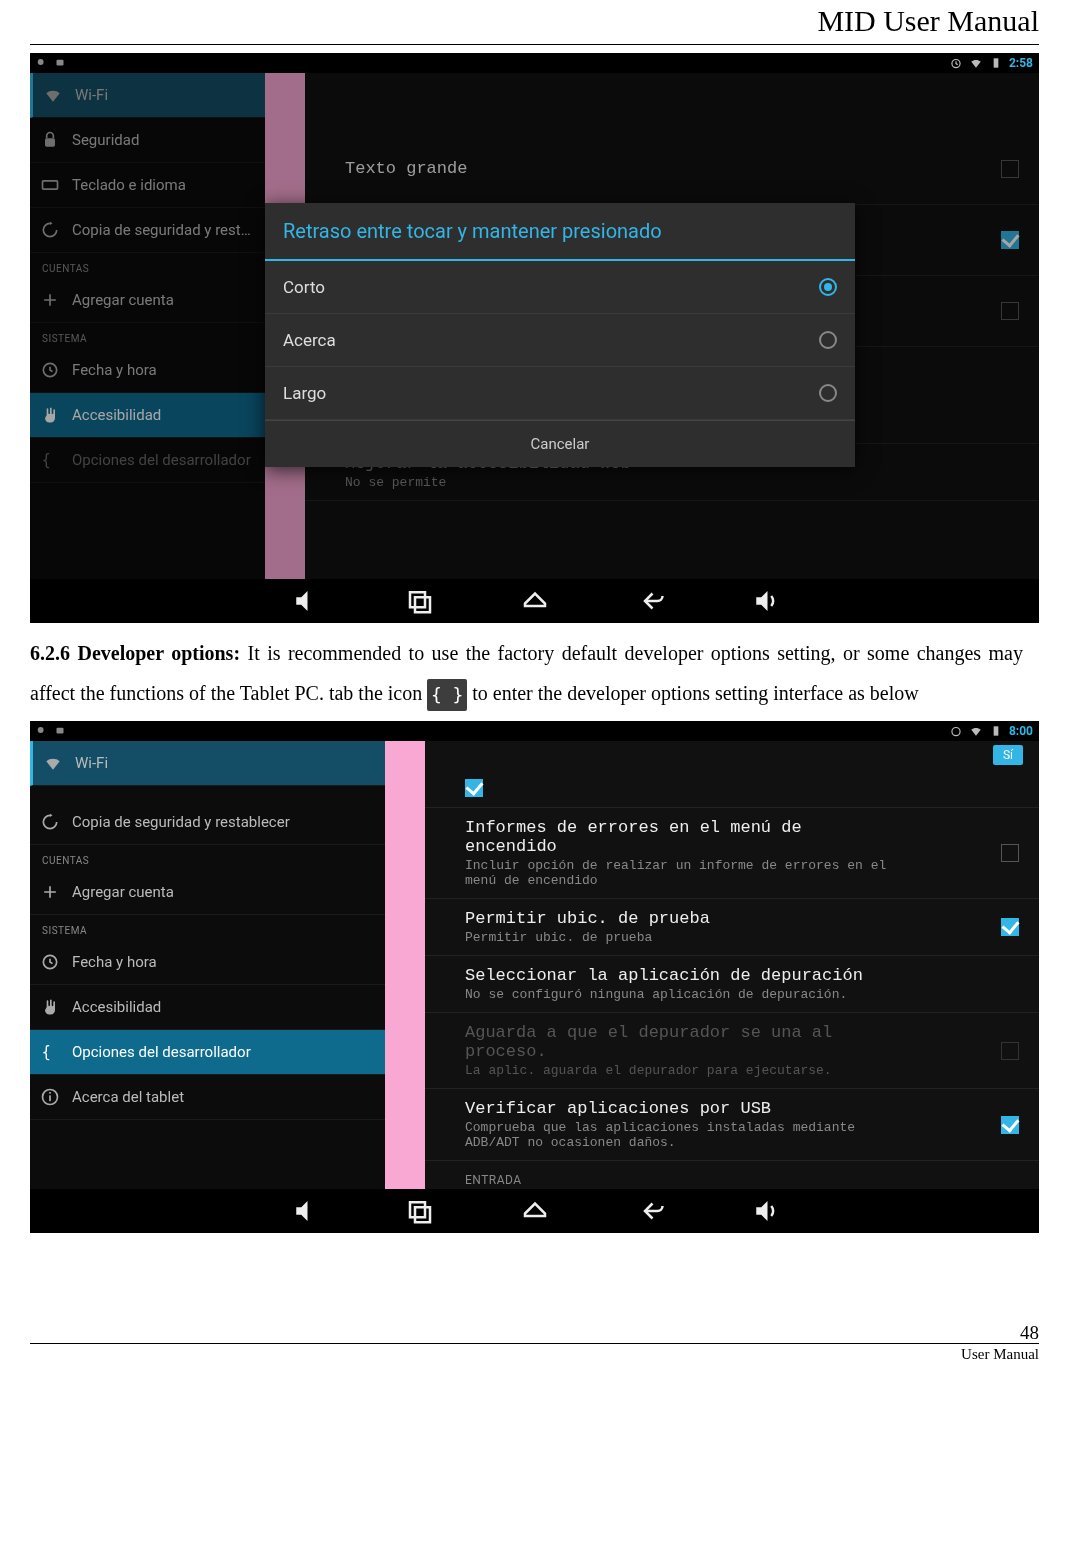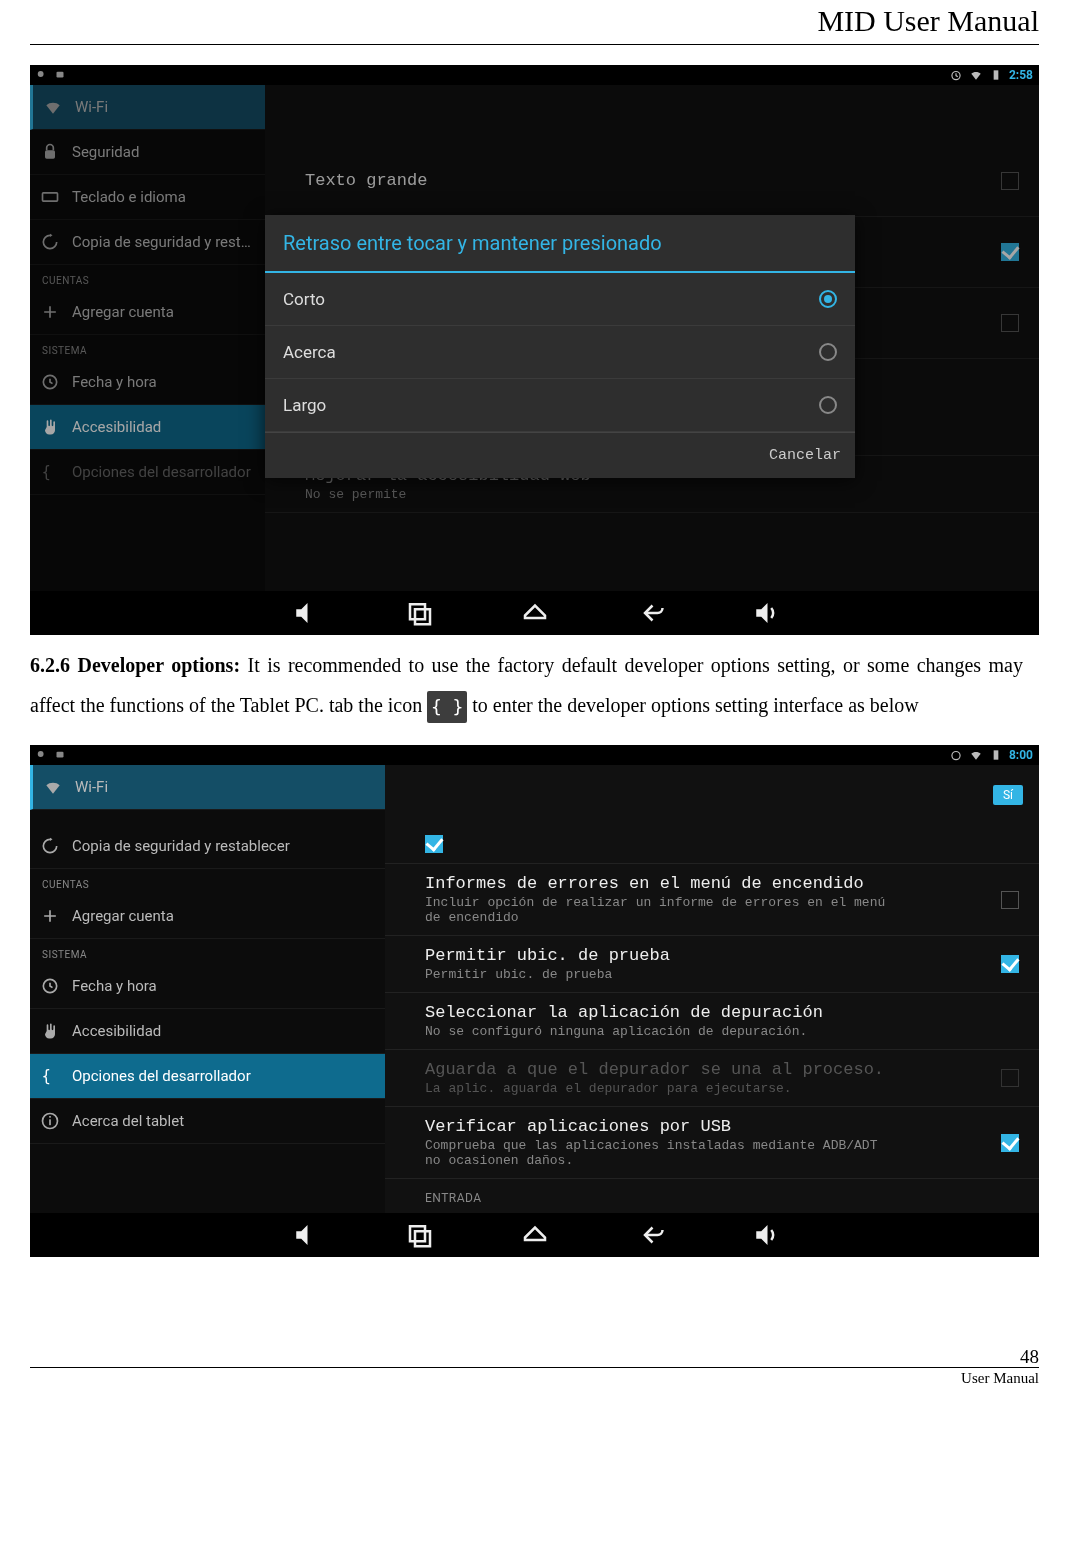--- a/index.html
+++ b/index.html
@@ -34,21 +34,21 @@
     font-family: monospace;
     font-size: 18px;
     line-height: 32px;
     border-radius: 2px;
   }
 
   
   .shot {
     width: 100%;
     background: #f9a8d4;
-    margin: 20px 0 10px 0;
+    margin: 8px 0 10px 0;
     font-family: "Roboto", "Helvetica Neue", Arial, sans-serif;
     color: #eee;
     position: relative;
   }
   .shot1 { height: 570px; }
   .shot2 { height: 512px; }
 
   .statusbar {
     height: 20px;
     background: #000;
@@ -60,20 +60,21 @@
     color: #bbb;
   }
   .statusbar .right { display: flex; align-items: center; gap: 6px; }
   .statusbar .time { color: #33b5e5; font-weight: bold; }
   .sb-icon { width: 14px; height: 14px; }
 
   .screen-body {
     display: flex;
     height: calc(100% - 20px - 44px);
     position: relative;
+    gap: 40px;
   }
 
   
   .sidebar {
     background: #0c0c0c;
     color: #bbb;
     font-size: 15px;
     overflow: hidden;
     flex-shrink: 0;
   }
@@ -161,26 +162,25 @@
   .dlg-opt {
     display: flex; justify-content: space-between; align-items: center;
     padding: 16px 18px;
     border-bottom: 1px solid #3b3b3b;
     font-size: 17px;
   }
   .radio { width: 18px; height: 18px; border: 2px solid #888; border-radius: 50%; position: relative; }
   .radio.sel { border-color: #33b5e5; }
   .radio.sel::after { content: ""; position: absolute; inset: 3px; background: #33b5e5; border-radius: 50%; }
   .dlg-cancel {
-    text-align: right;
+    text-align: center;
     padding: 14px;
     font-size: 15px;
     color: #ccc;
     border-top: 1px solid #444;
-    font-family: Liberation Mono, monospace;
   }
 
   
   .navbar {
     height: 44px;
     background: #000;
     display: flex;
     justify-content: center;
     align-items: center;
     gap: 85px;
@@ -438,21 +438,21 @@
         <svg class="side-ico" viewBox="0 0 24 24">
             <circle cx="12" cy="12" r="9" fill="none" stroke="#aaa" stroke-width="2"></circle>
             <rect x="11" y="10" width="2" height="7"></rect>
             <rect x="11" y="6" width="2" height="2"></rect>
           </svg>
         <span>Acerca del tablet</span>
       </div>
     </div>
 
     <div class="detail">
-      <div style="display:flex;justify-content:flex-end;padding:20px 16px;align-items:flex-end;">
+      <div style="display:flex;justify-content:flex-end;padding:4px 16px;align-items:flex-end;">
         <span class="toggle-on">Sí</span>
       </div>
       <div class="detail-row">
         <span class="cb on"></span>
       </div>
       <div class="detail-row">
         <div class="texts">
           <div class="title">Informes de errores en el menú de encendido</div>
           <div class="sub">Incluir opción de realizar un informe de errores en el menú de encendido</div>
         </div>

